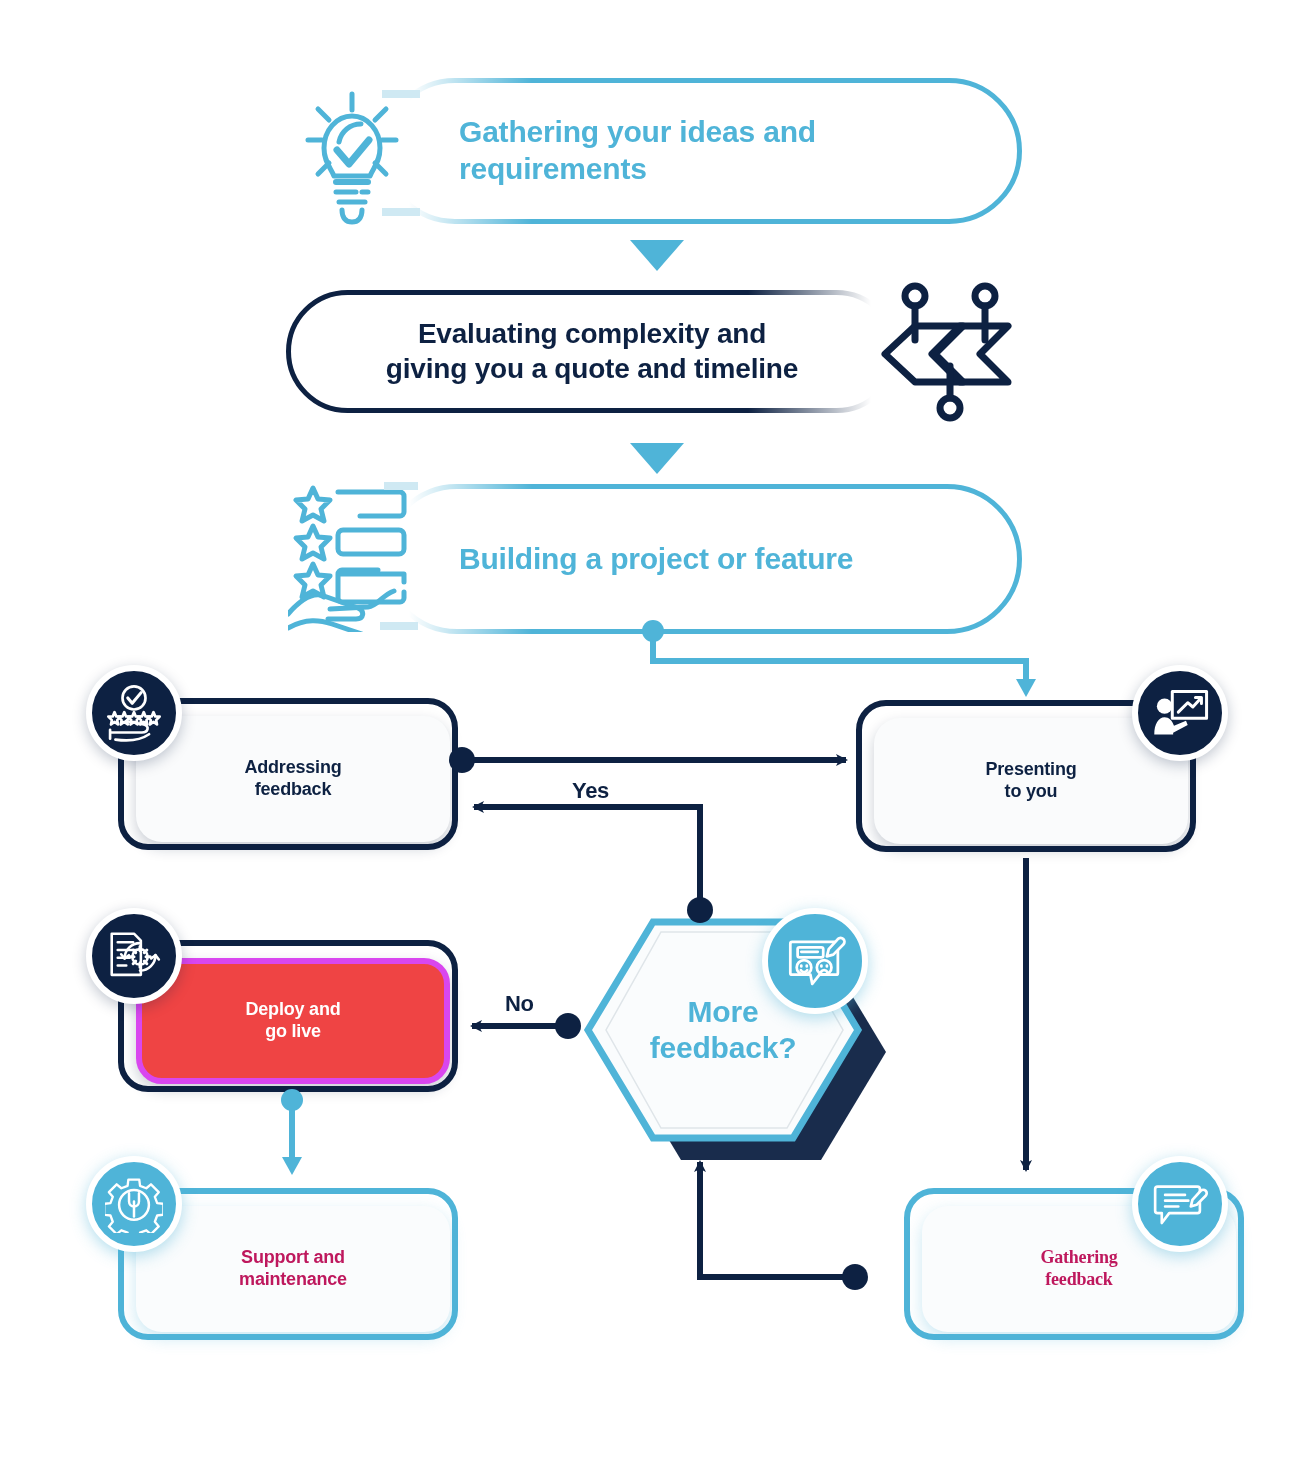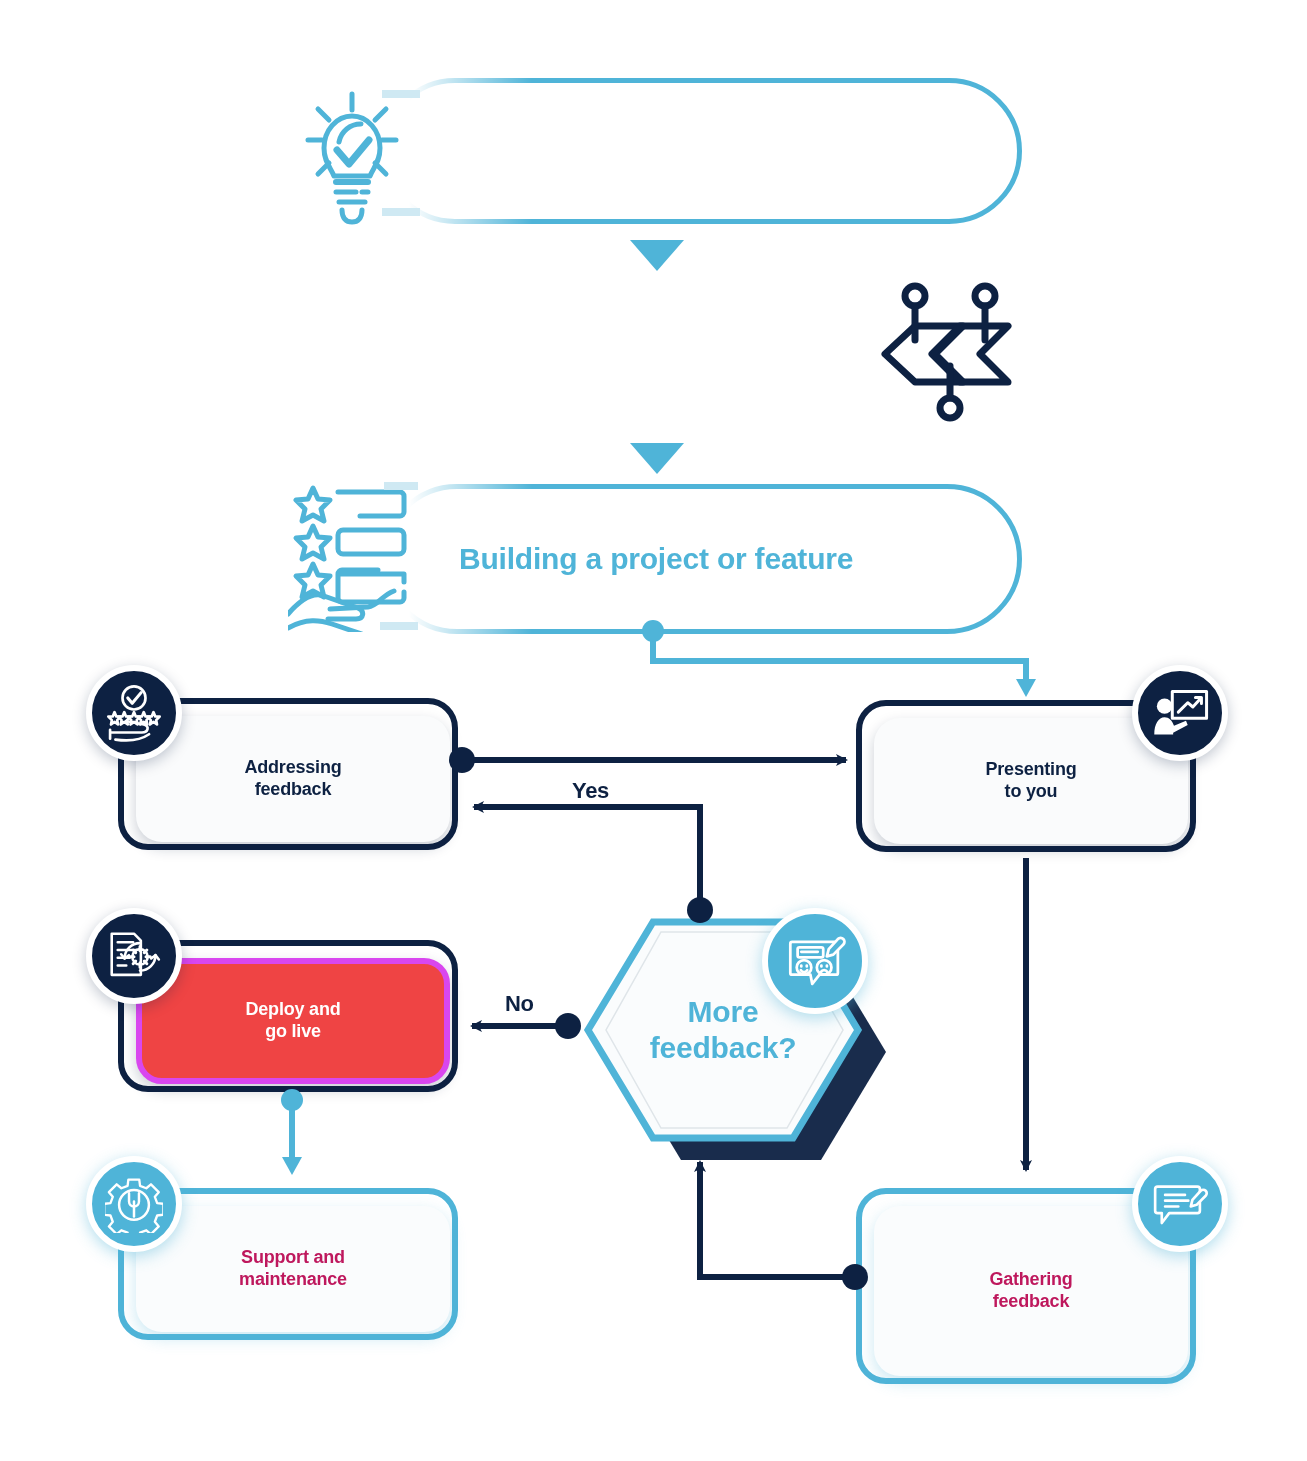--- a/index.html
+++ b/index.html
@@ -137,40 +137,47 @@
 
     <path d="M568,1026 L472,1026" fill="none" stroke="#0d2142" stroke-width="6" marker-end="url(#ar-navy)"></path>
     <circle cx="568" cy="1026" r="13" fill="#0d2142"></circle>
 
     <path d="M292,1100 L292,1166" fill="none" stroke="#4fb4d8" stroke-width="6" marker-end="url(#ar-blue)"></path>
     <circle cx="292" cy="1100" r="11" fill="#4fb4d8"></circle>
   </svg>
 
   <div class="pill pill-blue" style="left:382px; top:78px; width:640px; height:146px; padding-left:72px;">
     <div class="fade-left" style="left:-5px;"></div>
+    <div class="pill-text" style="font-size:30px; position:relative; z-index:5;">Gathering your ideas and
+requirements</div>
   </div>
   <div class="pill-icon" style="left:282px; top:78px; width:140px; height:150px;">
     <svg viewBox="0 0 140 150" width="140" height="150">
       <g fill="none" stroke="#4fb4d8" stroke-width="5" stroke-linecap="round" stroke-linejoin="round">
         <path d="M42,70 a28,32 0 0 1 56,0 c0,14 -7,20 -10,28 l-36,0 c-3,-8 -10,-14 -10,-28 z"></path>
         <path d="M54,104 l32,0" stroke-width="6"></path>
         <path d="M54,114 l20,0 M80,114 l6,0" stroke-width="5"></path>
         <path d="M57,124 l26,0" stroke-width="5"></path>
         <path d="M60,132 c0,8 4,12 10,12 c6,0 10,-4 10,-12"></path>
         <path d="M57,64 a22,22 0 0 1 22,-18"></path>
         <path d="M55,72 l12,14 l20,-24" stroke-width="7"></path>
         <path d="M70,16 l0,16 M26,62 l14,0 M100,62 l14,0
                  M36,31 l11,11 M104,31 l-11,11
                  M36,96 l11,-11 M104,96 l-11,-11" stroke-width="5"></path>
       </g>
       <rect x="100" y="12" width="38" height="8" fill="#cfe9f3"></rect>
       <rect x="100" y="130" width="38" height="8" fill="#cfe9f3"></rect>
     </svg>
   </div>
 
+  <div class="pill pill-navy" style="left:286px; top:290px; width:612px; height:123px; justify-content:center; padding:0 18px;">
+    <div class="pill-text" style="font-size:28px; text-align:center; position:relative; z-index:5;">Evaluating complexity and
+giving you a quote and timeline</div>
+    <div class="fade-right" style="right:-5px;"></div>
+  </div>
   <div class="pill-icon" style="left:875px; top:282px; width:150px; height:140px;">
     <svg viewBox="0 0 150 140" width="150" height="140">
       <g fill="none" stroke="#0d2142" stroke-width="7" stroke-linecap="round" stroke-linejoin="round">
         <path d="M40,44 L10,72 L40,100 L88,100 L60,72 L88,44 Z"></path>
         <path d="M85,44 L57,72 L85,100 L133,100 L105,72 L133,44 Z"></path>
         <circle cx="40" cy="14" r="10"></circle>
         <path d="M40,24 L40,58"></path>
         <circle cx="110" cy="14" r="10"></circle>
         <path d="M110,24 L110,58"></path>
         <circle cx="75" cy="126" r="10"></circle>
@@ -273,21 +280,21 @@
     <svg viewBox="0 0 70 70" width="58" height="58">
       <g fill="none" stroke="#ffffff" stroke-width="3" stroke-linecap="round" stroke-linejoin="round">
         <path d="M28,4 l14,0 l1,8 l8,3 l6,-5 l10,10 l-5,6 l3,8 l8,1 l0,14 l-8,1 l-3,8 l5,6 l-10,10 l-6,-5 l-8,3 l-1,8 l-14,0 l-1,-8 l-8,-3 l-6,5 l-10,-10 l5,-6 l-3,-8 l-8,-1 l0,-14 l8,-1 l3,-8 l-5,-6 l10,-10 l6,5 l8,-3 z" transform="translate(0,0) scale(0.94) translate(2,2)"></path>
         <circle cx="35" cy="36" r="18"></circle>
         <path d="M29,22 l0,10 a6,6 0 0 0 12,0 l0,-10"></path>
         <path d="M35,32 l0,18"></path>
       </g>
     </svg>
   </div>
 
-  <div class="card lightblue" style="left:856px; top:1188px; width:340px; height:196px;">
+  <div class="card lightblue" style="left:904px; top:1188px; width:340px; height:152px;font-family:Liberation Serif, serif;">
     <div class="outer"></div>
     <div class="inner">
       <div class="label">Gathering
 feedback</div>
     </div>
   </div>
   <div class="badge blue" style="left:1132px; top:1156px;">
     <svg viewBox="0 0 70 70" width="58" height="58">
       <g fill="none" stroke="#ffffff" stroke-width="3.2" stroke-linecap="round" stroke-linejoin="round">
         <path d="M8,14 l48,0 a3,3 0 0 1 3,3 l0,26 a3,3 0 0 1 -3,3 l-34,0 l-9,12 l0,-12 l-5,0 a3,3 0 0 1 -3,-3 l0,-26 a3,3 0 0 1 3,-3 z"></path>

